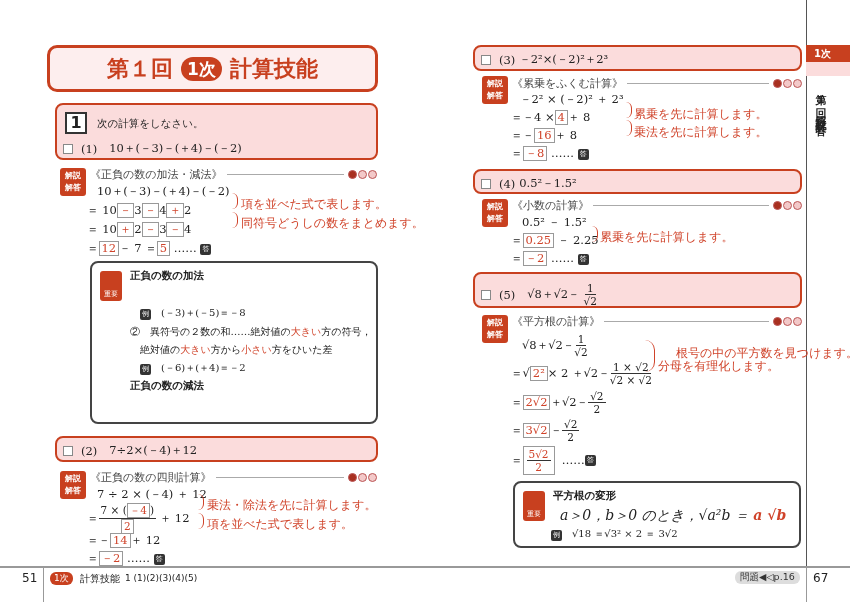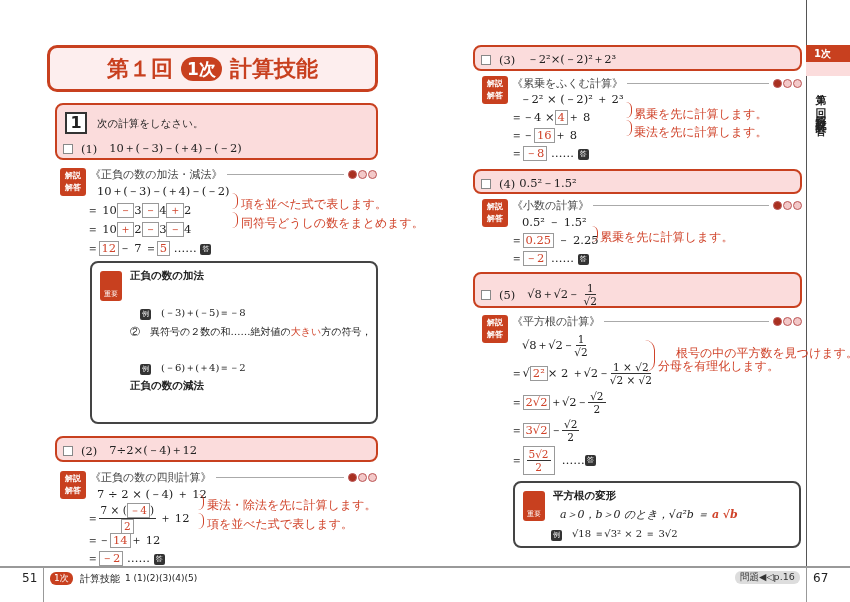--- a/index.html
+++ b/index.html
@@ -69,20 +69,21 @@
 <div class="abs brace" style="left:232px;top:193px"></div>
 <div class="abs brace" style="left:232px;top:212px"></div>
 <div class="abs note" style="left:241px;top:196px">項を並べた式で表します。</div>
 <div class="abs note" style="left:241px;top:215px">同符号どうしの数をまとめます。</div>
 
 <div class="abs imp-box" style="left:90px;top:261px;width:288px;height:163px">
   <div class="juyo" style="position:absolute;left:8px;top:8px">重要</div>
   <div style="position:absolute;left:38px;top:6px;font-family:'DejaVu Sans',sans-serif;font-weight:bold;font-size:10.5px">正負の数の加法</div>
   <div style="position:absolute;left:48px;top:43px;font-size:10px"><span class="rei">例</span>　<span>(－3)＋(－5)＝－8</span></div>
   <div style="position:absolute;left:38px;top:62px;font-size:10px;white-space:nowrap"><span>②　異符号の２数の和……絶対値の</span><span class="red">大きい</span><span>方の符号，</span></div>
+  <div style="position:absolute;left:48px;top:80px;font-size:10px;white-space:nowrap"><span>絶対値の</span><span class="red">大きい</span><span>方から</span><span class="red">小さい</span><span>方をひいた差</span></div>
   <div style="position:absolute;left:48px;top:98px;font-size:10px"><span class="rei">例</span>　<span>(－6)＋(＋4)＝－2</span></div>
   <div style="position:absolute;left:38px;top:116px;font-family:'DejaVu Sans',sans-serif;font-weight:bold;font-size:10.5px">正負の数の減法</div>
 </div>
 
 <div class="abs qbox" style="left:55px;top:436px;width:323px;height:26px">
   <div class="qline" style="position:absolute;left:6px;top:5px">
     <span class="cb"></span>
     <span>(2)</span>
     <span style="margin-left:8px">7÷2×(－4)＋12</span>
   </div>
@@ -118,21 +119,21 @@
 
 <div class="abs" style="left:806px;top:0;width:1px;height:566px;background:#555"></div>
 <div class="abs sidebar-tab">1次</div>
 <div class="abs sidebar-pink"></div>
 <div class="abs vtext">第１回 解説・解答</div>
 
 <div class="abs qbox" style="left:473px;top:45px;width:329px;height:26px">
   <div class="qline" style="position:absolute;left:6px;top:5px">
     <span class="cb"></span>
     <span>(3)</span>
-    <span style="margin-left:8px">－2²×(－2)²＋2³</span>
+    <span style="">－2²×(－2)²＋2³</span>
   </div>
 </div>
 <div class="abs kaisetsu" style="left:482px;top:76px"><span>解説</span><br><span>解答</span></div>
 <div class="abs heading-line" style="left:512px;top:76px;width:290px">
   <span>《累乗をふくむ計算》</span>
     <span class="rule"></span>
   <span class="books">
       <span class="on"></span>
       <span></span>
       <span></span>
@@ -219,19 +220,19 @@
       <span class="n red">5√2</span>
       <span class="red">2</span>
     </span>&nbsp; …… <span class="ans">答</span></div>
 <div class="abs" style="left:645px;top:340px;width:10px;height:32px;border-right:1.5px solid #d0432a;border-radius:0 14px 14px 0"></div>
 <div class="abs note" style="left:676px;top:345px">根号の中の平方数を見つけます。</div>
 <div class="abs note" style="left:658px;top:358px">分母を有理化します。</div>
 
 <div class="abs imp-box" style="left:513px;top:481px;width:288px;height:67px">
   <div class="juyo" style="position:absolute;left:8px;top:8px">重要</div>
   <div style="position:absolute;left:38px;top:6px;font-family:'DejaVu Sans',sans-serif;font-weight:bold;font-size:10.5px">平方根の変形</div>
-  <div style="position:absolute;left:45px;top:24px;font-size:11px;white-space:nowrap;font-style:italic"><span>a＞0，b＞0 のとき，√a²b ＝</span> <b class="red">a √b</b></div>
+  <div style="position:absolute;left:45px;top:24px;font-size:14px;white-space:nowrap;font-style:italic"><span>a＞0，b＞0 のとき，√a²b ＝</span> <b class="red">a √b</b></div>
   <div style="position:absolute;left:36px;top:44px;font-size:10px"><span class="rei">例</span>　<span>√18 ＝√3² × 2 ＝ 3√2</span></div>
 </div>
 
 <div class="abs sans" style="left:735px;top:571px;background:#ddd;border-radius:6px;padding:0 5px;font-size:9.5px;color:#333">問題◀◁p.16</div>
 <div class="abs" style="left:806px;top:568px;width:1px;height:34px;background:#999"></div>
 <div class="abs sans" style="left:813px;top:571px;font-size:12px">67</div>
 
 </body></html>

